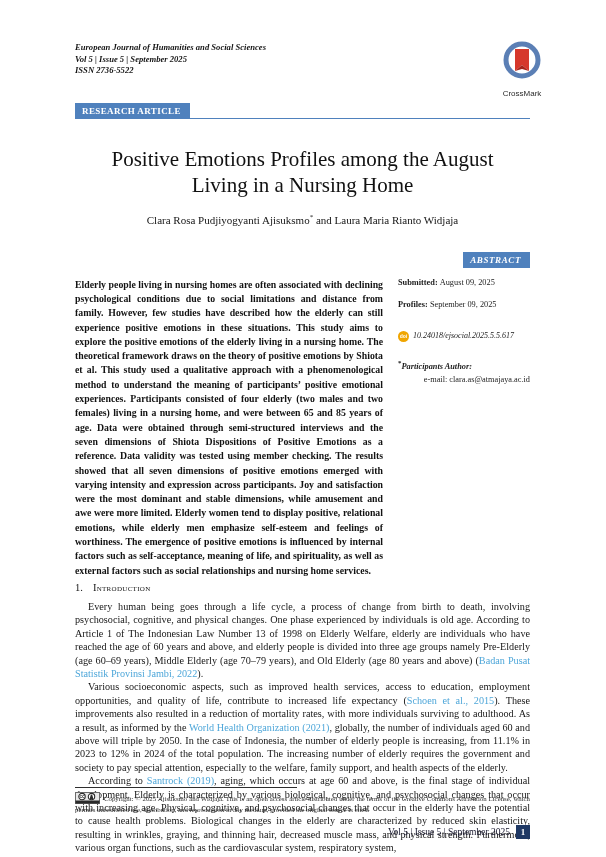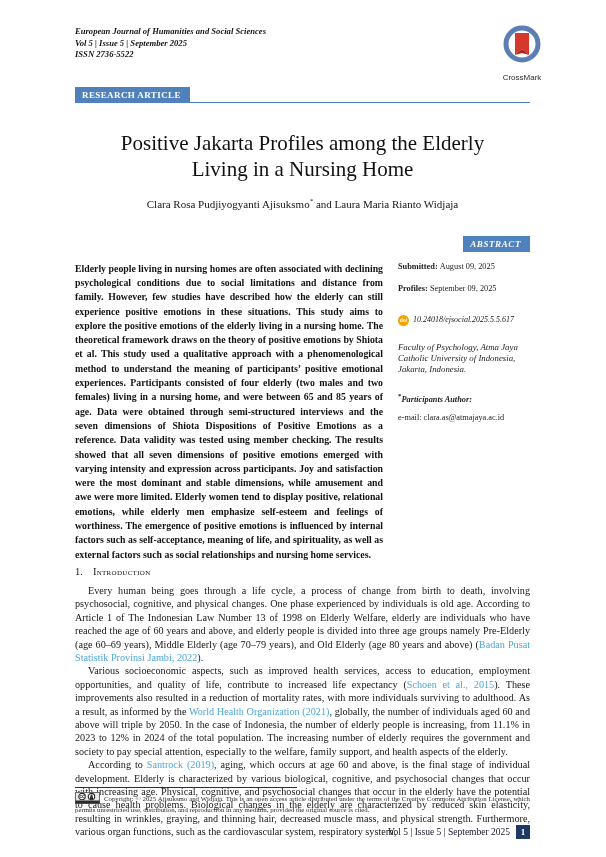--- a/index.html
+++ b/index.html
@@ -4,21 +4,21 @@
 <style>
   * { margin:0; padding:0; box-sizing:border-box; }
   html,body { background:#9a9a9a; }
   .page {
     position:relative;
     width:606px; height:857px;
     margin:0 auto;
     background:#ffffff;
     font-family:"Liberation Serif", serif;
     color:#1c1c1c;
-    padding:26px 76px 0 75px;
+    padding:42px 76px 0 75px;
     overflow:hidden;
   }
   
   .hdr { display:flex; justify-content:space-between; align-items:flex-start; }
   .journal-info { font-style:italic; font-size:8.6px; line-height:11.5px; color:#161616; font-weight:600; }
   .crossmark { text-align:center; margin-top:-2px; margin-right:-14px; }
   .crossmark-label { font-size:8px; color:#2b2b2b; font-family:"Liberation Sans", sans-serif; margin-top:1px; }
   
   .badge-row { display:flex; align-items:flex-end; margin-top:5px; }
   .badge {
@@ -52,21 +52,21 @@
   .doi-icon {
     width:11px; height:11px; border-radius:50%;
     background:#f0a500; color:#fff;
     font-family:"Liberation Sans", sans-serif; font-size:5px; font-weight:bold;
     display:flex; align-items:center; justify-content:center;
     margin-right:4px; flex:0 0 auto;
   }
   .doi-text { font-style:italic; font-size:8px; }
   .affiliation { font-style:italic; font-size:8.8px; line-height:11px; margin-bottom:16px; }
   .corr-label { font-weight:bold; font-style:italic; }
-  .email { margin-top:8px; }
+  .email { margin-top:3px;text-align:right; }
   
   .keywords { margin-top:13px; font-size:10px; color:#141414; }
   .keywords .kw-label { font-weight:bold; }
   .section-heading { font-size:10.5px; margin:4px 0 7px 0; color:#141414; }
   .section-heading .sc { font-variant:small-caps; margin-left:10px; letter-spacing:.3px; }
   .body-par {
     font-size:10.2px; line-height:13.4px; text-align:justify;
     text-indent:13px; color:#161616;
   }
   .cite { color:#4da6d9; text-decoration:none; cursor:pointer; }
@@ -107,21 +107,21 @@
       </svg>
       <div class="crossmark-label">CrossMark</div>
     </div>
   </div>
 
   <div class="badge-row">
     <div class="badge">RESEARCH ARTICLE</div>
     <div class="badge-rule"></div>
   </div>
 
-  <h1 class="title">Positive Jakarta Profiles among the Elderly Living in a Nursing Home</h1>
+  <h1 class="title">Positive Emotions Profiles among the August Living in a Nursing Home</h1>
   <div class="authors">
     <span>Clara Rosa Pudjiyogyanti Ajisuksmo</span><sup>*</sup><span> and Laura Maria Rianto Widjaja</span>
   </div>
 
   <div class="badge-row abs-badge-row">
     <div class="badge italic">ABSTRACT</div>
     <div class="badge-rule"></div>
   </div>
 
   <div class="abs-grid">
@@ -132,21 +132,20 @@
       <div class="meta-item">
         <span class="meta-label">Submitted: </span><span>August 09, 2025</span>
       </div>
       <div class="meta-item">
         <span class="meta-label">Profiles: </span><span>September 09, 2025</span>
       </div>
       <div class="doi-row">
         <span class="doi-icon">doi</span>
         <a class="doi-text" style="color:#1c1c1c;text-decoration:none;">10.24018/ejsocial.2025.5.5.617</a>
       </div>
-      <div class="affiliation">Faculty of Psychology, Atma Jaya Catholic University of Indonesia, Jakarta, Indonesia.</div>
       <div>
         <div><sup style="font-weight:bold;">*</sup><span class="corr-label">Participants Author:</span></div>
         <div class="email">e-mail: clara.as@atmajaya.ac.id</div>
       </div>
     </div>
   </div>
 
 
   <div class="section-heading">
     <span>1.</span><span class="sc">Introduction</span>

